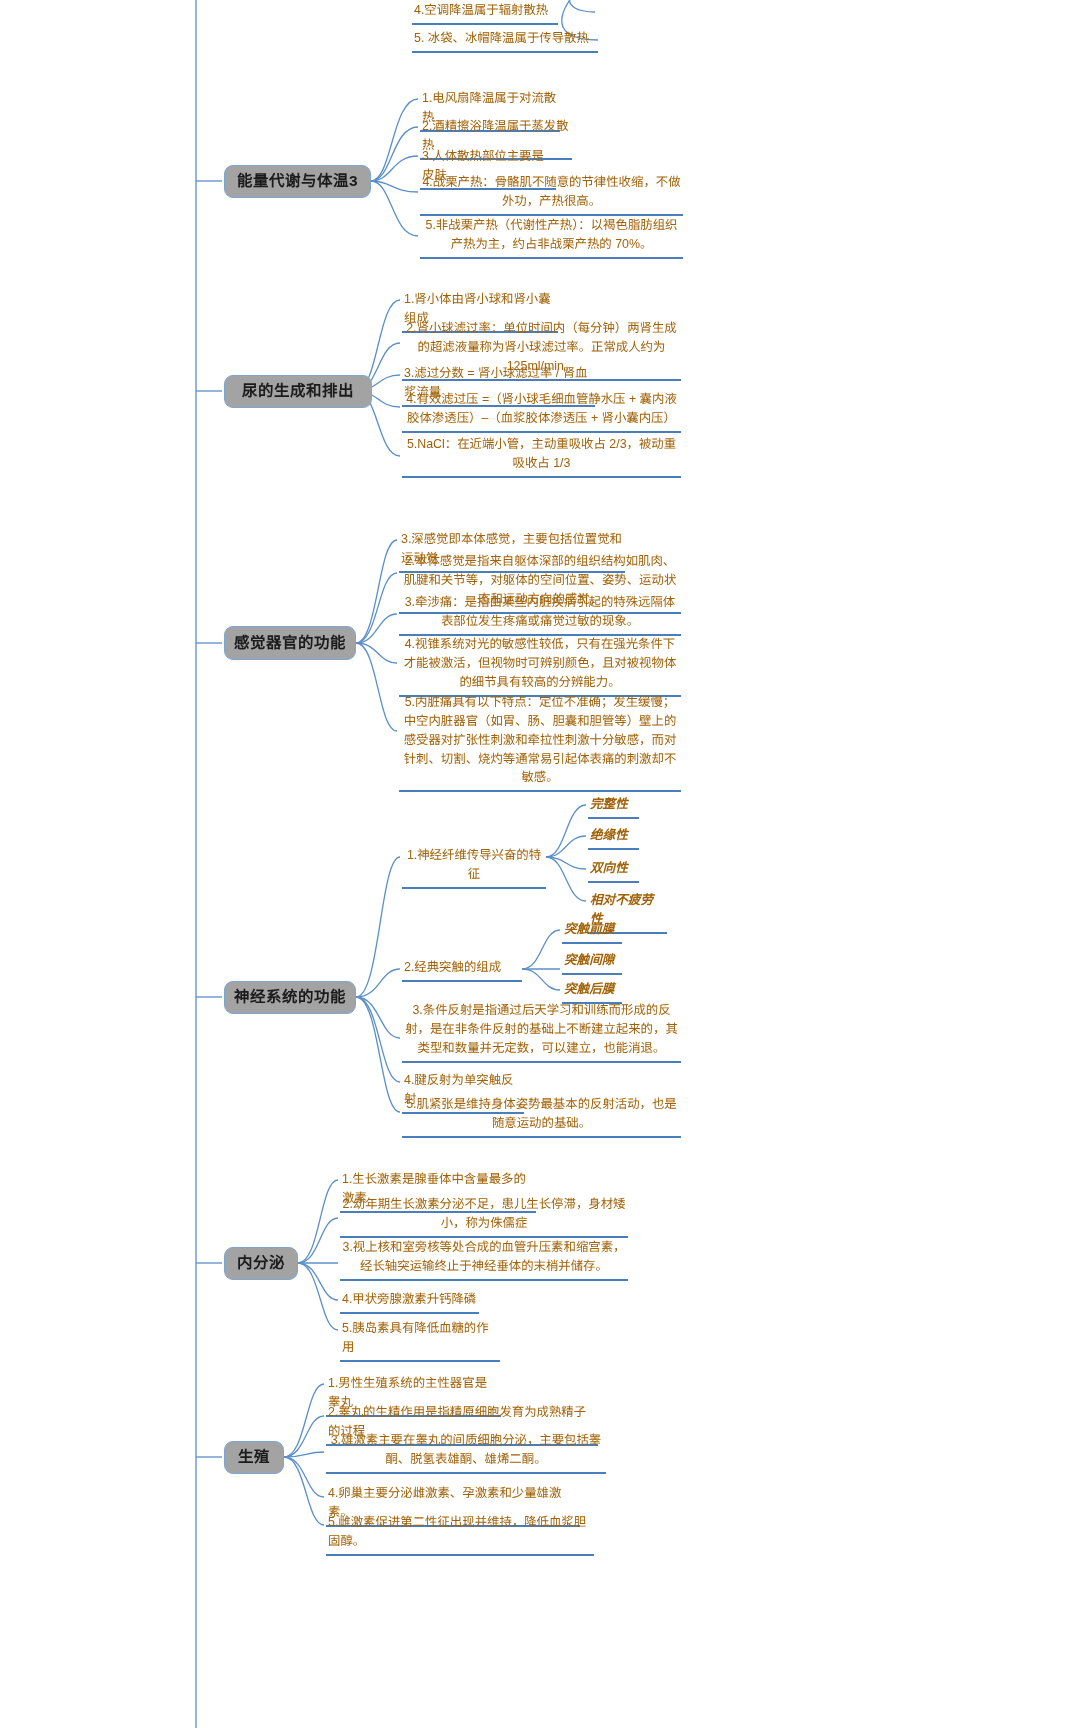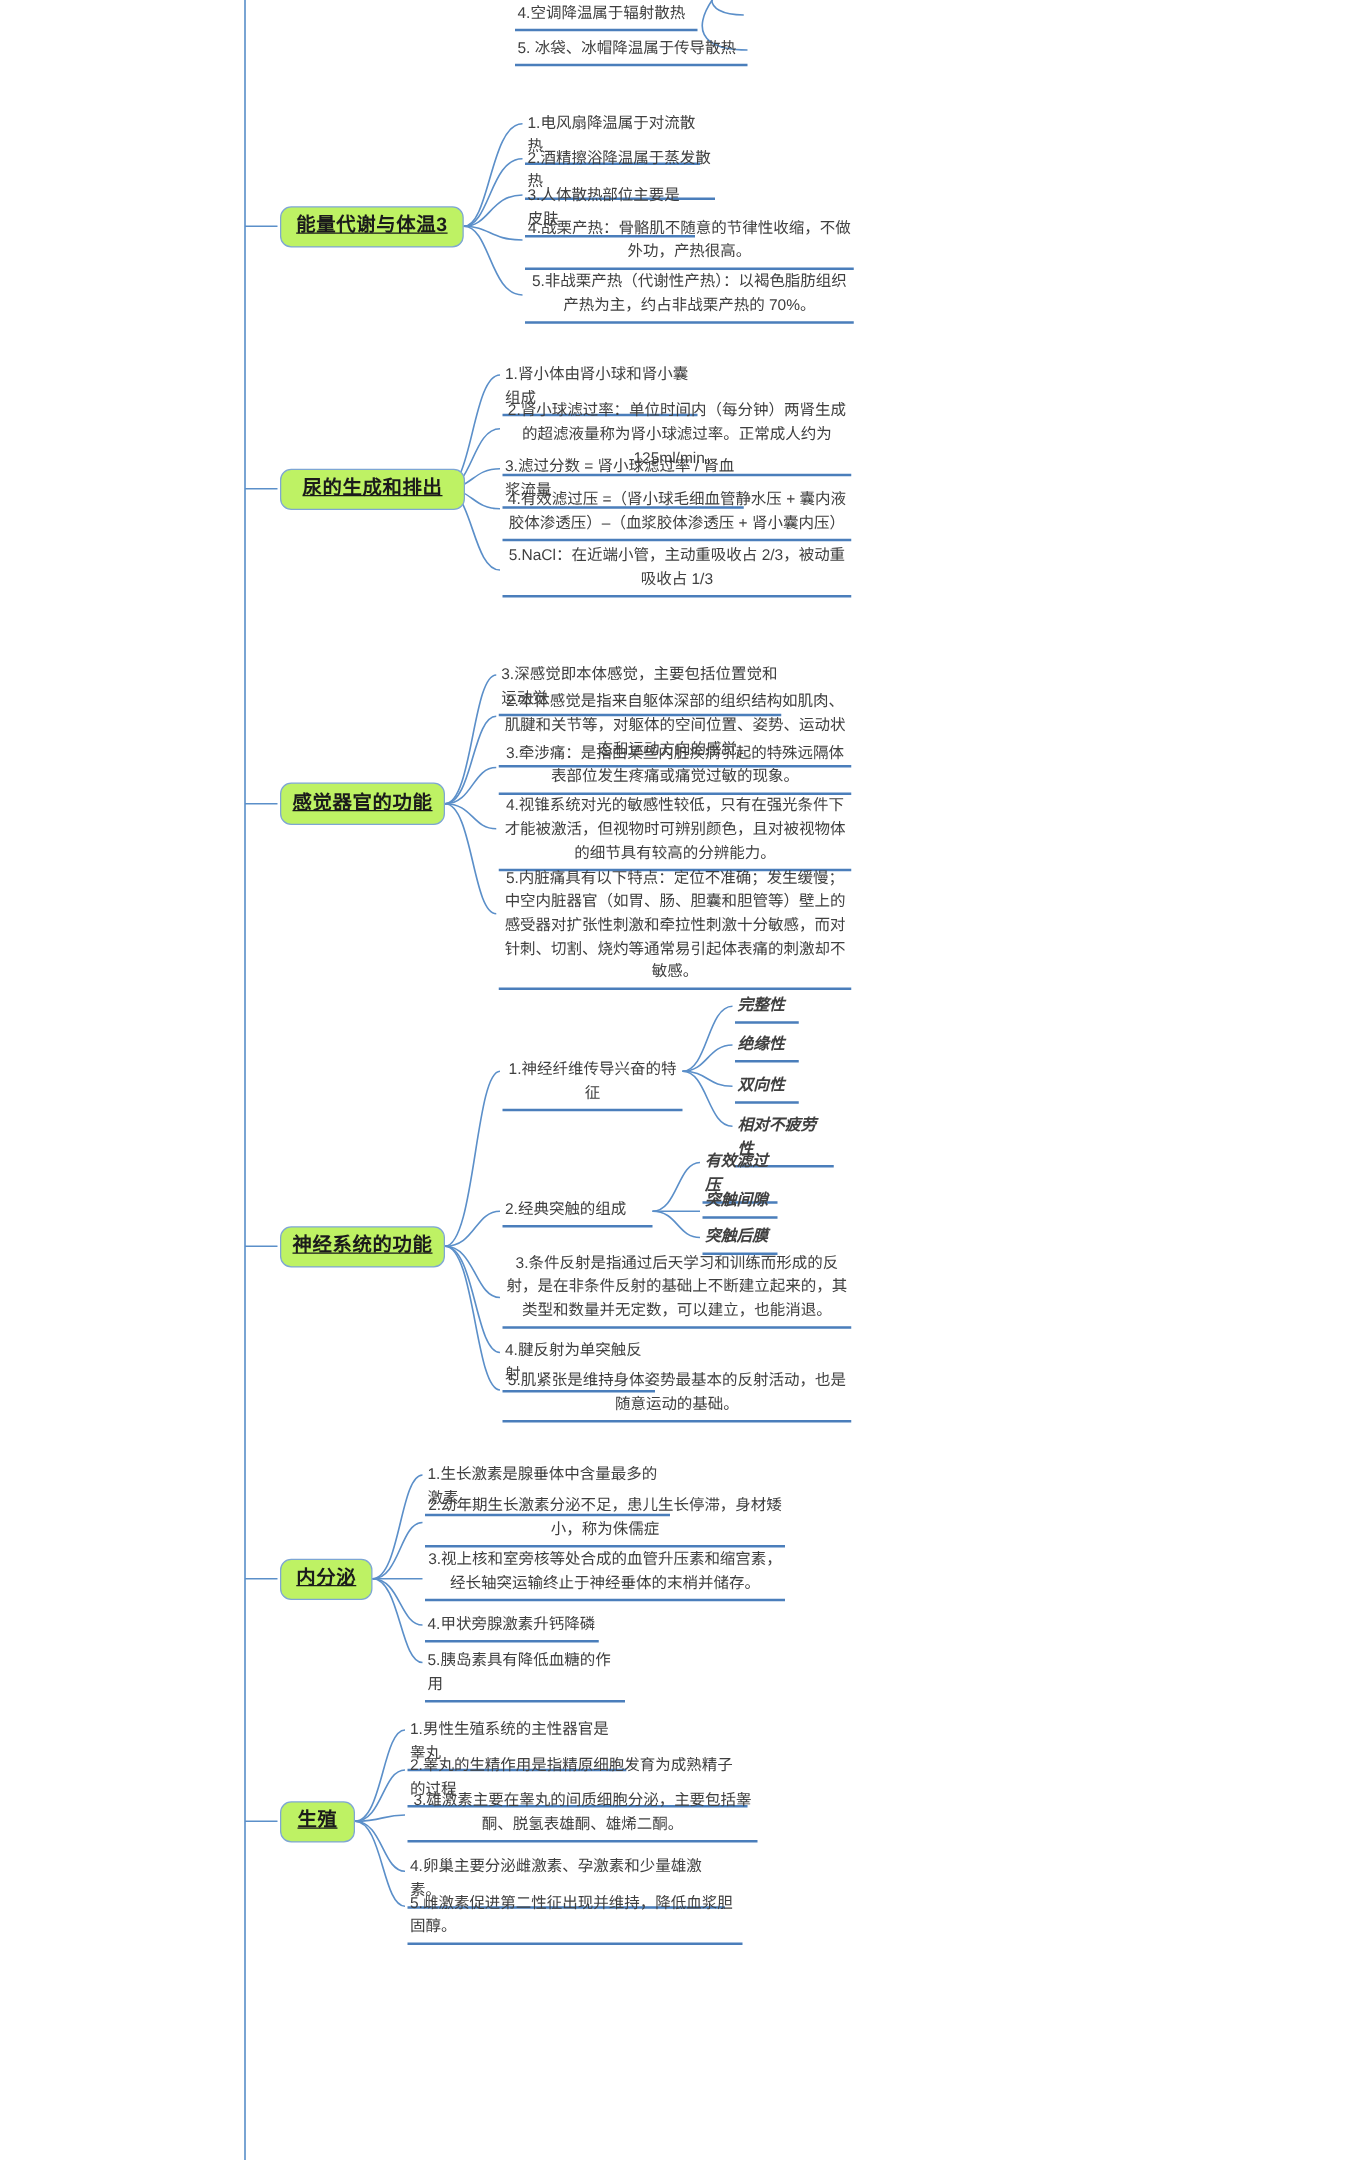--- a/index.html
+++ b/index.html
@@ -26,43 +26,42 @@
   
   .branch{
     position:absolute;
     left:0;
     width:1080px;
   }
   
   .topic{
     position:absolute;
     box-sizing:border-box;
-    background:#bef264;
+    background:#a3a3a3;
     border:1.6px solid #7ea6d4;
     border-radius:9px;
     color:#1b1b1b;
     font-weight:bold;
     font-size:15.5px;
     letter-spacing:.5px;
     text-align:center;
     display:flex;
     align-items:center;
     justify-content:center;
     padding:7px 12px;
     white-space:nowrap;
     line-height:1.2;
-    text-decoration:underline;
   }
   
   .leaf{
     position:absolute;
     box-sizing:border-box;
     font-size:12.4px;
     line-height:1.52;
-    color:#404040;
+    color:#a16207;
     text-align:center;
     padding:1px 2px 3px 2px;
     border-bottom:2.6px solid #4a7ebb;
   }
   .leaf.one-line{ text-align:left; }
   .leaf.mid{ text-align:center; }
   
   .leaf.tiny{
     font-size:12.6px;
     text-align:left;
@@ -180,21 +179,21 @@
     <div class="leaf one-line" style="left:402px; top:957px; width:120px;">2.经典突触的组成</div>
     <div class="leaf mid" style="left:402px; top:1000px; width:279px;">3.条件反射是指通过后天学习和训练而形成的反射，是在非条件反射的基础上不断建立起来的，其类型和数量并无定数，可以建立，也能消退。</div>
     <div class="leaf one-line" style="left:402px; top:1070px; width:122px;">4.腱反射为单突触反射</div>
     <div class="leaf mid" style="left:402px; top:1094px; width:279px;">5.肌紧张是维持身体姿势最基本的反射活动，也是随意运动的基础。</div>
 
     <div class="leaf tiny" style="left:588px; top:794px; width:51px;">完整性</div>
     <div class="leaf tiny" style="left:588px; top:825px; width:51px;">绝缘性</div>
     <div class="leaf tiny" style="left:588px; top:858px; width:51px;">双向性</div>
     <div class="leaf tiny" style="left:588px; top:890px; width:79px;">相对不疲劳性</div>
 
-    <div class="leaf tiny" style="left:562px; top:919px; width:60px;">有效滤过压</div>
+    <div class="leaf tiny" style="left:562px; top:919px; width:60px;">突触前膜</div>
     <div class="leaf tiny" style="left:562px; top:950px; width:60px;">突触间隙</div>
     <div class="leaf tiny" style="left:562px; top:979px; width:60px;">突触后膜</div>
   </div>
 
   <div class="branch">
     <div class="topic" style="left:224px; top:1247px; width:74px; height:33px;">内分泌</div>
 
     <div class="leaf one-line" style="left:340px; top:1169px; width:196px;">1.生长激素是腺垂体中含量最多的激素</div>
     <div class="leaf mid" style="left:340px; top:1194px; width:288px;">2.幼年期生长激素分泌不足，患儿生长停滞，身材矮小，称为侏儒症</div>
     <div class="leaf mid" style="left:340px; top:1237px; width:288px;">3.视上核和室旁核等处合成的血管升压素和缩宫素，经长轴突运输终止于神经垂体的末梢并储存。</div>

